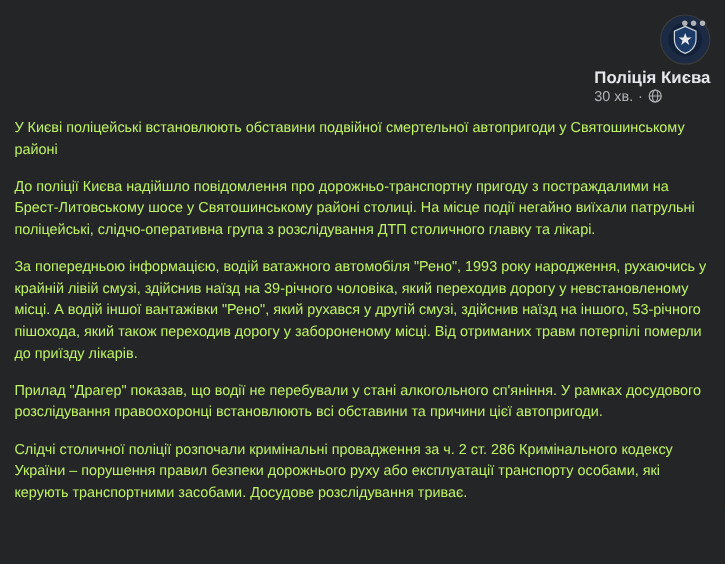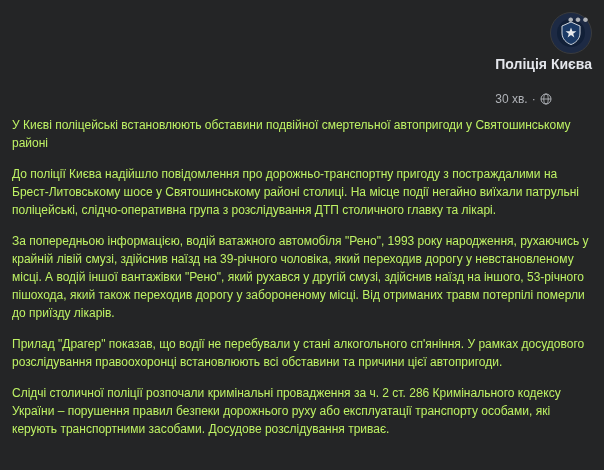--- a/index.html
+++ b/index.html
@@ -50,21 +50,21 @@
   }
   .page-name {
     font-size: 14px;
     font-weight: bold;
     color: #e4e6eb;
     line-height: 18px;
   }
   .meta-row {
     display: flex;
     align-items: center;
-    margin-top: 19px;
+    margin-top: 0;
   }
   .timestamp {
     font-size: 12px;
     color: #b0b3b8;
     line-height: 14px;
   }
   .dot-sep {
     color: #b0b3b8;
     font-size: 12px;
     margin: 0 4px;

